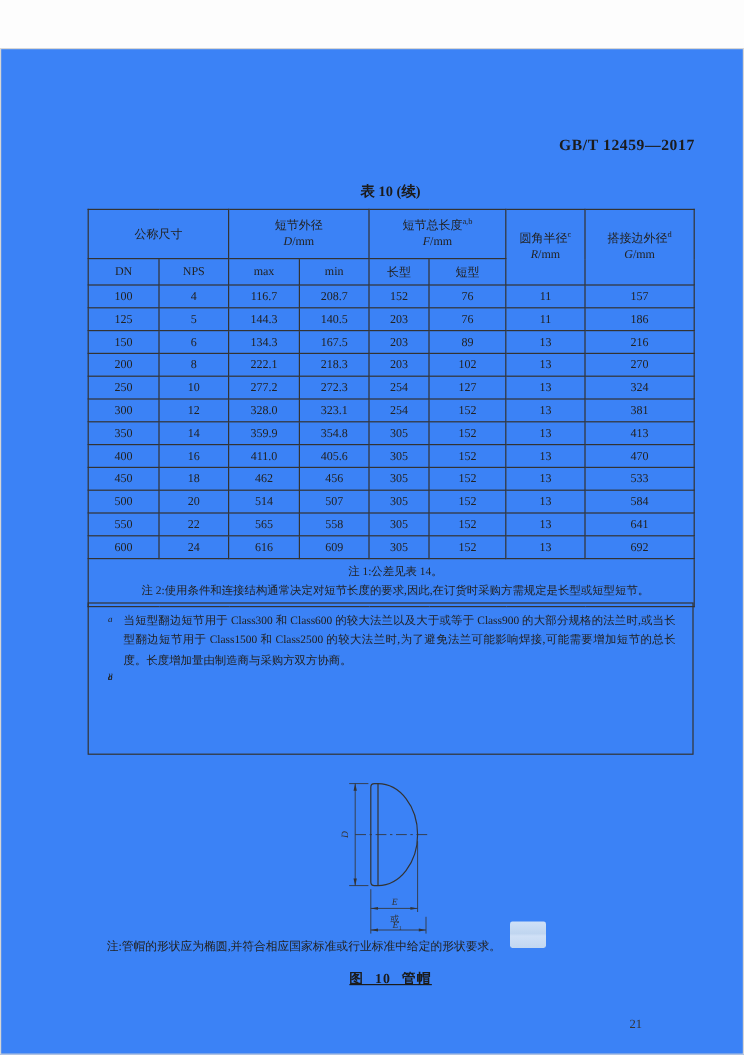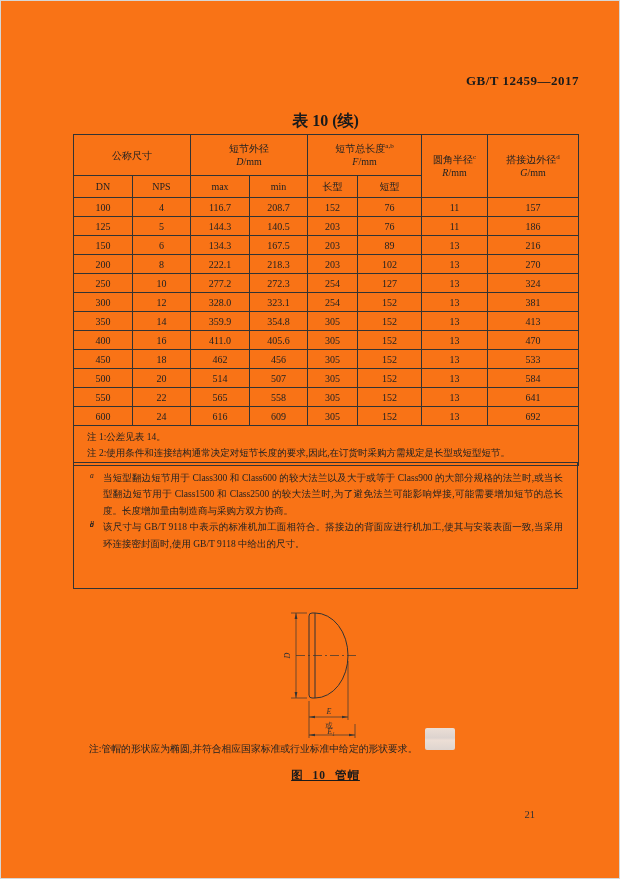--- a/index.html
+++ b/index.html
@@ -2,45 +2,45 @@
 <html><head>
 <meta charset="utf-8">
 <style>
   html,body{margin:0;padding:0;}
   body{
     width:620px;height:879px;background:#fdfdfd;
     font-family:"Liberation Serif","DejaVu Serif",serif;
     color:#222;position:relative;overflow:hidden;
   }
   .page{
-    position:absolute;inset:0;background:#f97316;
-    border:1px solid #d6d6d6;box-sizing:border-box;
+    position:absolute;inset:0;background:#3b82f6;
+    border:1px solid #d6d6d6;box-sizing:border-box;margin-top:40px;
   }
   .std-code{
     position:absolute;top:72px;right:40px;
     font-size:13px;font-weight:bold;letter-spacing:.5px;color:#1b1b1b;
   }
   .tbl-caption{
     position:absolute;top:110px;left:72px;width:505px;
-    text-align:center;font-size:16px;font-weight:bold;color:#1b1b1b;
+    text-align:center;font-size:12px;font-weight:bold;color:#1b1b1b;
   }
   .tbl-wrap{position:absolute;top:133px;left:72px;width:505px;}
   table.spec{border-collapse:collapse;width:505px;table-layout:fixed;}
   table.spec th,table.spec td{
     border:1px solid #333;text-align:center;vertical-align:middle;
     font-size:10px;font-weight:normal;padding:0;color:#222;
     overflow:hidden;
   }
   table.spec thead tr.h1 th{height:40px;line-height:13px;}
   table.spec thead tr.h2 th{height:21px;}
   table.spec tbody td{height:18px;}
   table.spec .sym{font-style:italic;}
   table.spec sup{font-size:7px;line-height:0;}
   tr.notes-row td{
-    text-align:left;padding:3px 6px 4px 13px;height:auto;
+    text-align:center;padding:3px 6px 4px 13px;height:auto;
   }
   .note-line{font-size:9.5px;line-height:16px;white-space:nowrap;}
   .fn-box{
     position:absolute;top:461px;left:72px;width:505px;height:127px;
     border:1px solid #333;box-sizing:border-box;
     padding:7px 14px 4px 10px;
   }
   .footnote{
     position:relative;padding-left:19px;
     font-size:9.5px;line-height:16.4px;text-align:justify;color:#222;
@@ -248,21 +248,21 @@
         </tr>
       </tbody>
     </table>
   </div>
 
   <div class="fn-box">
     <div>
         <div class="footnote"><span class="fn-marker">a</span><span>当短型翻边短节用于 Class300 和 Class600 的较大法兰以及大于或等于 Class900 的大部分规格的法兰时,或当长型翻边短节用于 Class1500 和 Class2500 的较大法兰时,为了避免法兰可能影响焊接,可能需要增加短节的总长度。长度增加量由制造商与采购方双方协商。</span></div>
         <div class="footnote"><span class="fn-marker">b</span></div>
         <div class="footnote"><span class="fn-marker">c</span></div>
-        <div class="footnote"><span class="fn-marker">d</span><span>该尺寸与 GB/T 9118 中表示的标准机加工面相符合。搭接边的背面应进行机加工,使其与安装表面一致,当采用环连接密封面时,使用 GB/T 9118 中给出的尺寸。</span></div>
+        <div class="footnote"><span class="fn-marker">d</span></div>
       </div>
   </div>
 
   <svg class="figure-svg" width="100" height="140" viewBox="0 0 100 140">
     <g stroke="#333" stroke-width="1" fill="none">
 
       <path d="M 39,8 L 36,8 Q 33,8 33,11 L 33,90 Q 33,93 36,93 L 39,93"></path>
       <line x1="39" y1="8" x2="39" y2="93"></line>
 
       <path d="M 39,8 A 33 42.5 0 0 1 39,93"></path>

